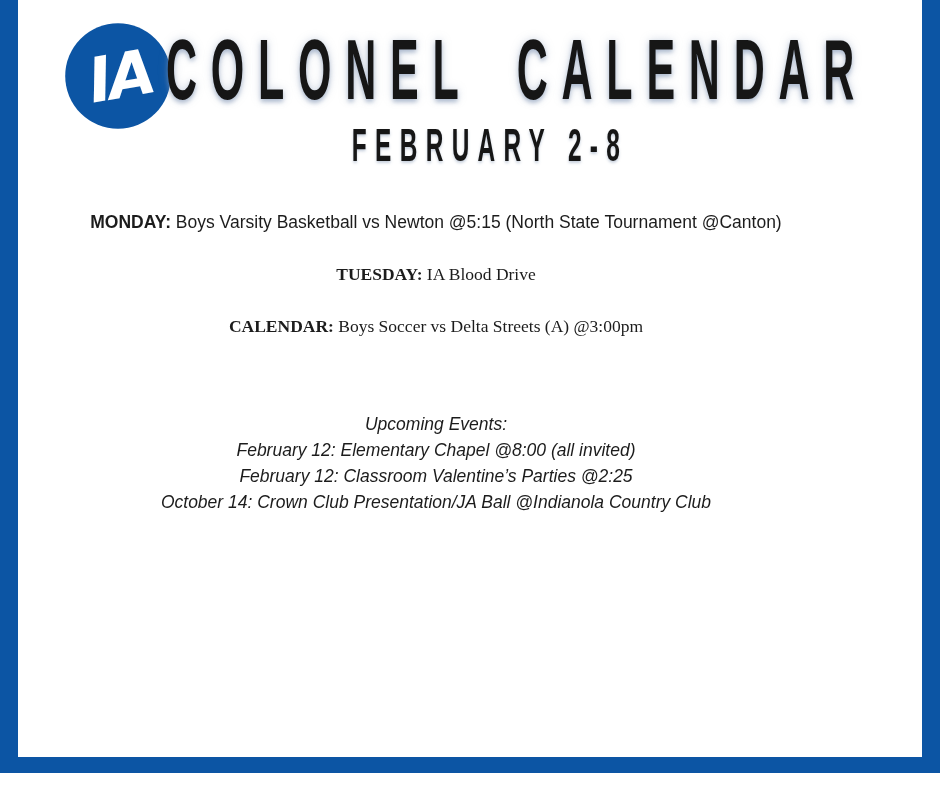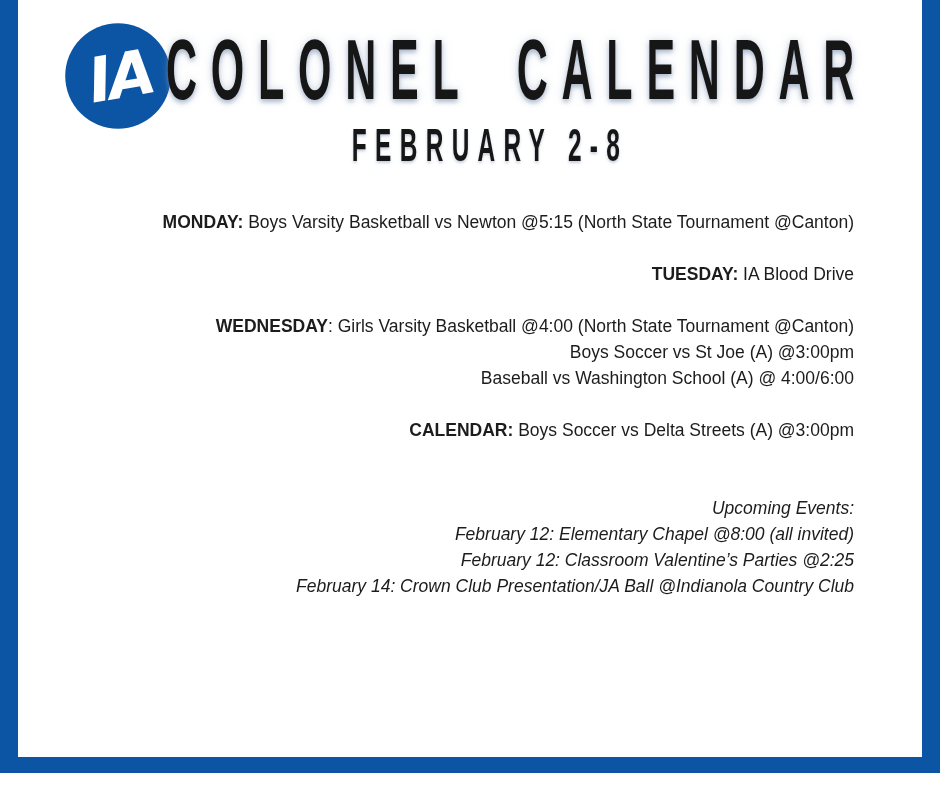--- a/index.html
+++ b/index.html
@@ -61,30 +61,30 @@
     line-height: 1;
     letter-spacing: 0.34em;
     color: var(--title-text, #161616);
     text-shadow: 0 2px 4px rgba(130,150,180,0.45);
   }
   .content {
     position: absolute;
     left: 18px;
     top: 209px;
     width: 836px;
-    text-align: right;
+    text-align: center;
     font-size: 17.5px;
     line-height: 26px;
     color: var(--body-text, #1c1c1c);
   }
-  .block + .block { margin-top: 26px; }
+  .block + .block { margin-top: 26px; font-family: Liberation Serif, serif; }
   .day { font-weight: bold; }
   .day:empty { display: none; }
   .upcoming {
-    margin-top: 52px;
+    margin-top: 72px;
     font-style: italic;
   }
 </style>
 </head>
 <body>
 
 <div class="page">
 
   <div class="frame"></div>
 
@@ -100,31 +100,26 @@
 
   <div class="content">
     <div id="schedule">
         <div class="block">
           <div class="line"><span class="day">MONDAY:</span><span> Boys Varsity Basketball vs Newton @5:15 (North State Tournament @Canton)</span></div>
         </div>
         <div class="block">
           <div class="line"><span class="day">TUESDAY:</span><span> IA Blood Drive</span></div>
         </div>
         <div class="block">
-          <div class="line"><span class="day">WEDNESDAY</span><span>: Girls Varsity Basketball @4:00 (North State Tournament @Canton)</span></div>
-          <div class="line"><span>Boys Soccer vs St Joe (A) @3:00pm</span></div>
-          <div class="line"><span>Baseball vs Washington School (A) @ 4:00/6:00</span></div>
-        </div>
-        <div class="block">
           <div class="line"><span class="day">CALENDAR:</span><span> Boys Soccer vs Delta Streets (A) @3:00pm</span></div>
         </div>
       </div>
     <div class="upcoming">
       <div class="line">Upcoming Events:</div>
       <div id="upcoming-items">
           <div class="line">February 12: Elementary Chapel @8:00 (all invited)</div>
           <div class="line">February 12: Classroom Valentine’s Parties @2:25</div>
-          <div class="line">February 14: Crown Club Presentation/JA Ball @Indianola Country Club</div>
+          <div class="line">October 14: Crown Club Presentation/JA Ball @Indianola Country Club</div>
         </div>
     </div>
   </div>
 
 </div>
 
 </body></html>

